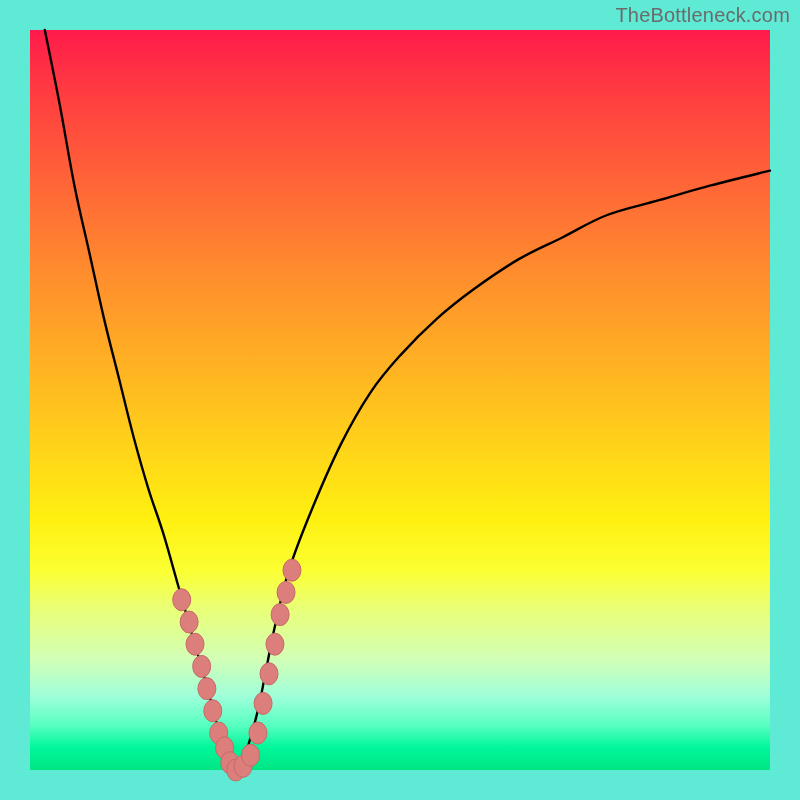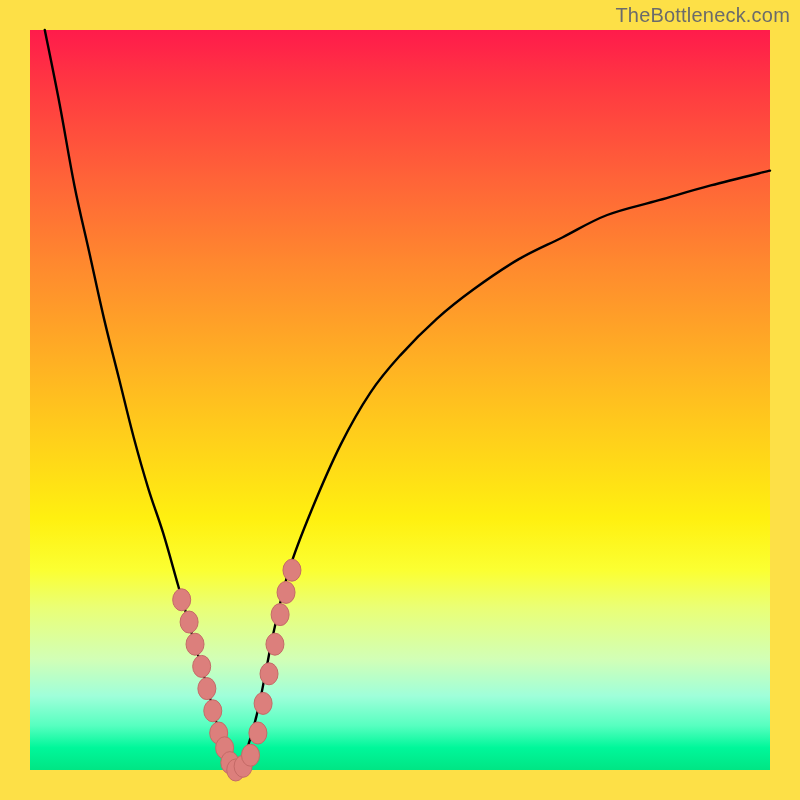--- a/index.html
+++ b/index.html
@@ -7,21 +7,21 @@
     padding: 0;
     width: 800px;
     height: 800px;
     overflow: hidden;
     background: #000;
   }
   .stage {
     position: relative;
     width: 800px;
     height: 800px;
-    background: #fde047;
+    background: #5eead4;
   }
   .plot-area {
     position: absolute;
     left: 30px;
     top: 30px;
     width: 740px;
     height: 740px;
     background: linear-gradient(
       to bottom,
       #ff1b4b 0%,

